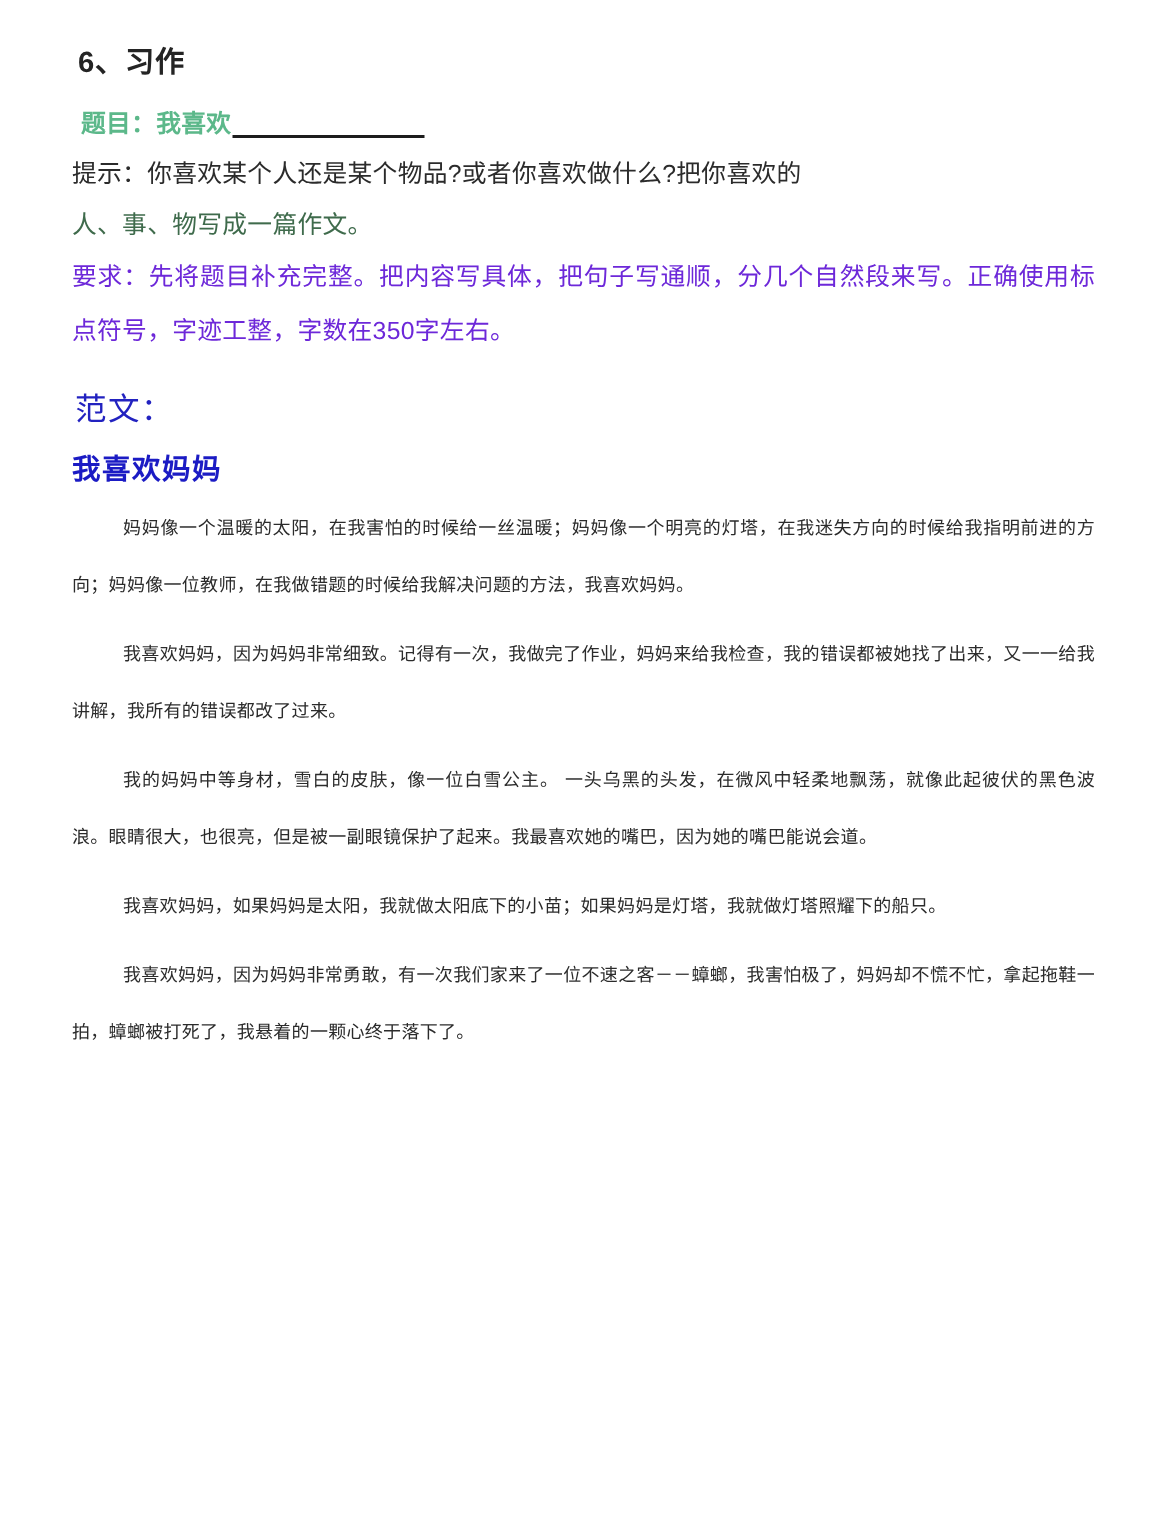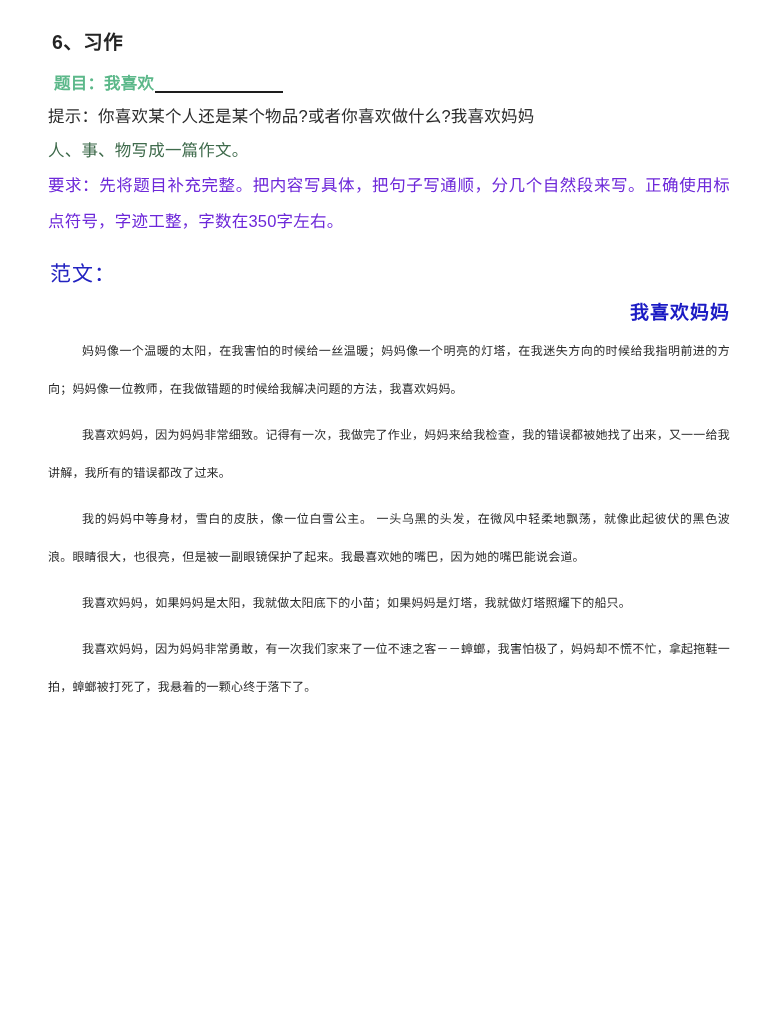--- a/index.html
+++ b/index.html
@@ -83,21 +83,21 @@
     color: #2222c0;
     font-size: 21px;
     line-height: 1.2;
     margin: 22px 0 10px 2px;
     letter-spacing: 1px;
   }
   .essay-title {
     color: #1b1bc4;
     font-size: 19px;
     font-weight: bold;
-    text-align: right;
+    text-align: left;
     letter-spacing: 1px;
     margin: 6px 0 8px 0;
   }
   .essay-body {
     margin-top: 4px;
   }
   .essay-para {
     font-size: 12px;
     line-height: 38px;
     color: #2b2b2b;
@@ -113,21 +113,21 @@
 <body>
 
 <div class="page">
 
   <div class="doc-heading">6、习作</div>
 
   <div class="prompt-block">
 
     <span class="line-topic"><span>题目：我喜欢</span><span class="blank-rule"></span></span>
 
-    <p class="para-flow"><span>提示：你喜欢某个人还是某个物品?或者你喜欢做什么?我喜欢妈妈</span><br><span class="green-run">人、事、物写成一篇作文。</span></p>
+    <p class="para-flow"><span>提示：你喜欢某个人还是某个物品?或者你喜欢做什么?把你喜欢的</span><br><span class="green-run">人、事、物写成一篇作文。</span></p>
 
     <p class="req-block">要求：先将题目补充完整。把内容写具体，把句子写通顺，分几个自然段来写。正确使用标点符号，字迹工整，字数在350字左右。</p>
   </div>
 
   <div class="sample-label">范文：</div>
 
   <div class="essay-title">我喜欢妈妈</div>
 
   <div class="essay-body">
     <p class="essay-para">妈妈像一个温暖的太阳，在我害怕的时候给一丝温暖；妈妈像一个明亮的灯塔，在我迷失方向的时候给我指明前进的方向；妈妈像一位教师，在我做错题的时候给我解决问题的方法，我喜欢妈妈。</p>

